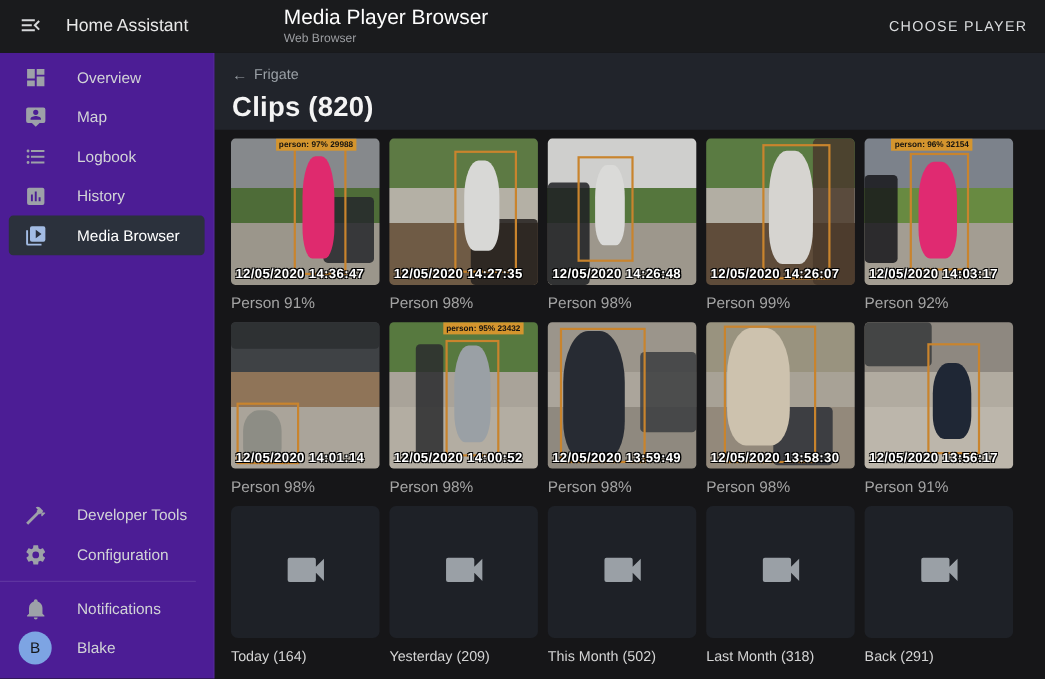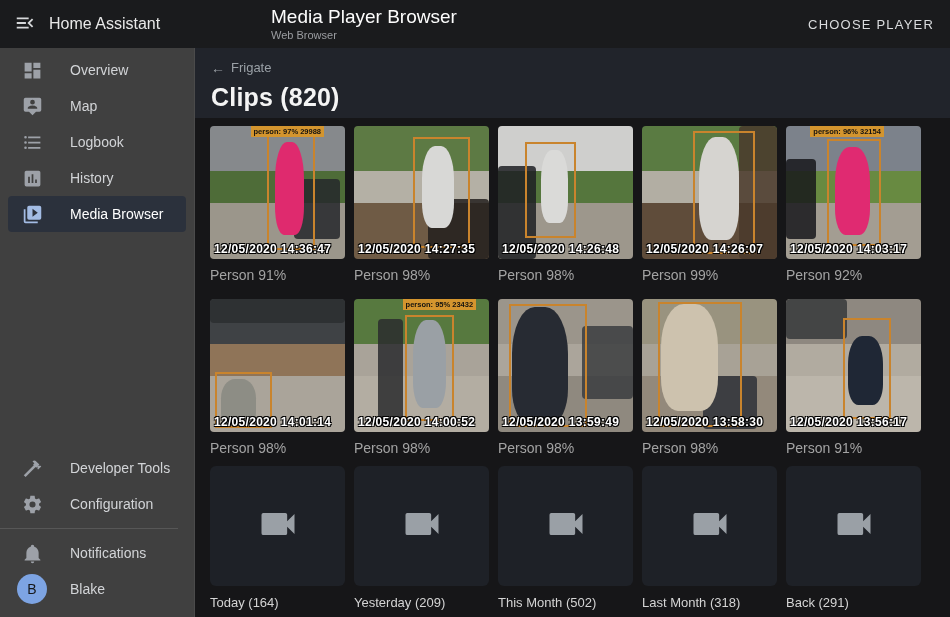--- a/index.html
+++ b/index.html
@@ -4,36 +4,36 @@
 <style>
   * { margin:0; padding:0; box-sizing:border-box; }
   html,body { width:950px; height:617px; overflow:hidden; background:#161618;
     font-family:"Liberation Sans", sans-serif; -webkit-font-smoothing:antialiased; }
 
   .app { width:950px; height:617px; display:flex; flex-direction:column; }
 
   
   .topbar { height:48px; background:#1a1b1d; display:flex; align-items:center;
     flex:0 0 48px; position:relative; z-index:5; }
-  .topbar-left { width:195px; display:flex; align-items:center; gap:12px; flex:0 0 195px;margin-left:13px; }
+  .topbar-left { width:195px; display:flex; align-items:center; padding-left:16px; gap:20px; flex:0 0 195px; }
   .menu-btn { width:24px; height:24px; border:none; background:none; cursor:pointer; padding:0; }
   .menu-btn svg { width:22px; height:22px; fill:#d6d8da; }
   .app-title { color:#e8e8e8; font-size:16px; font-weight:400; white-space:nowrap; }
   .topbar-center { margin-left:63px; display:flex; flex-direction:column; justify-content:center; }
   .page-title { color:#fdfdfd; font-size:19px; font-weight:400; line-height:22px; }
   .page-subtitle { color:#9b9da1; font-size:11px; line-height:14px; }
   .topbar-right { margin-left:auto; padding-right:16px; }
   .choose-player { background:none; border:none; color:#dadcde; font-size:13px; font-weight:500;
     letter-spacing:1.2px; cursor:pointer; font-family:inherit; }
 
   
   .body { flex:1; display:flex; min-height:0; }
 
   
-  .sidebar { width:195px; flex:0 0 195px; background:#404040; position:relative;
+  .sidebar { width:195px; flex:0 0 195px; background:#4c1d95; position:relative;
     border-right:1px solid rgba(255,255,255,0.06); }
   .nav-top { padding-top:4px; }
   .nav-item { height:36px; margin:0 8px; border-radius:4px; display:flex; align-items:center;
     padding:0 12px; cursor:pointer; }
   .nav-item .nicon { width:24px; height:24px; flex:0 0 24px; display:flex; align-items:center; justify-content:center; }
   .nav-item .nicon svg { width:21px; height:21px; fill:#9da1a8; }
   .nav-item .nlabel { margin-left:26px; color:#d2d4d7; font-size:14px; font-weight:500; white-space:nowrap; }
   .nav-item.selected { background:#2b313c; }
   .nav-item.selected .nicon svg { fill:#a3bce4; }
   .nav-item.selected .nlabel { color:#ffffff; }
@@ -46,21 +46,21 @@
   
   main { flex:1; display:flex; flex-direction:column; min-width:0; background:#161618; }
   .content-header { height:70px; background:#21242b; padding:10px 16px 8px 16px; }
   .back-btn { background:none; border:none; color:#9aa0a6; font-size:13px; cursor:pointer;
     display:flex; align-items:center; gap:6px; font-family:inherit; padding:2px 0; }
   .back-arrow { font-size:14px; line-height:1; }
   .content-title { color:#f4f4f4; font-size:25px; font-weight:700; margin-top:6px; letter-spacing:0.2px; }
 
   .scroll-area { padding:8px 0 0 15px; }
   .grid { display:grid; grid-template-columns:repeat(5,135px); column-gap:9px; }
-  .clips-grid { row-gap:16px; margin-bottom:10px; }
+  .clips-grid { row-gap:10px; margin-bottom:10px; }
 
   .clip-card { width:135px; cursor:pointer; }
   .thumb { width:135px; height:133px; border-radius:4px; position:relative; overflow:hidden; background:#333; }
   .bbox { position:absolute; border:2px solid #c9842d; }
   .det-tag { position:absolute; top:0; background:#d4952e; color:#151310; font-size:7.5px;
     font-weight:700; padding:1px 3px; white-space:nowrap; }
   .fig { position:absolute; border-radius:40% 40% 30% 30%; }
   .blob { position:absolute; border-radius:4px; }
   .ts { position:absolute; left:4px; bottom:3px; color:#ffffff; font-size:12px; font-weight:700;
     white-space:nowrap; letter-spacing:0.3px;

